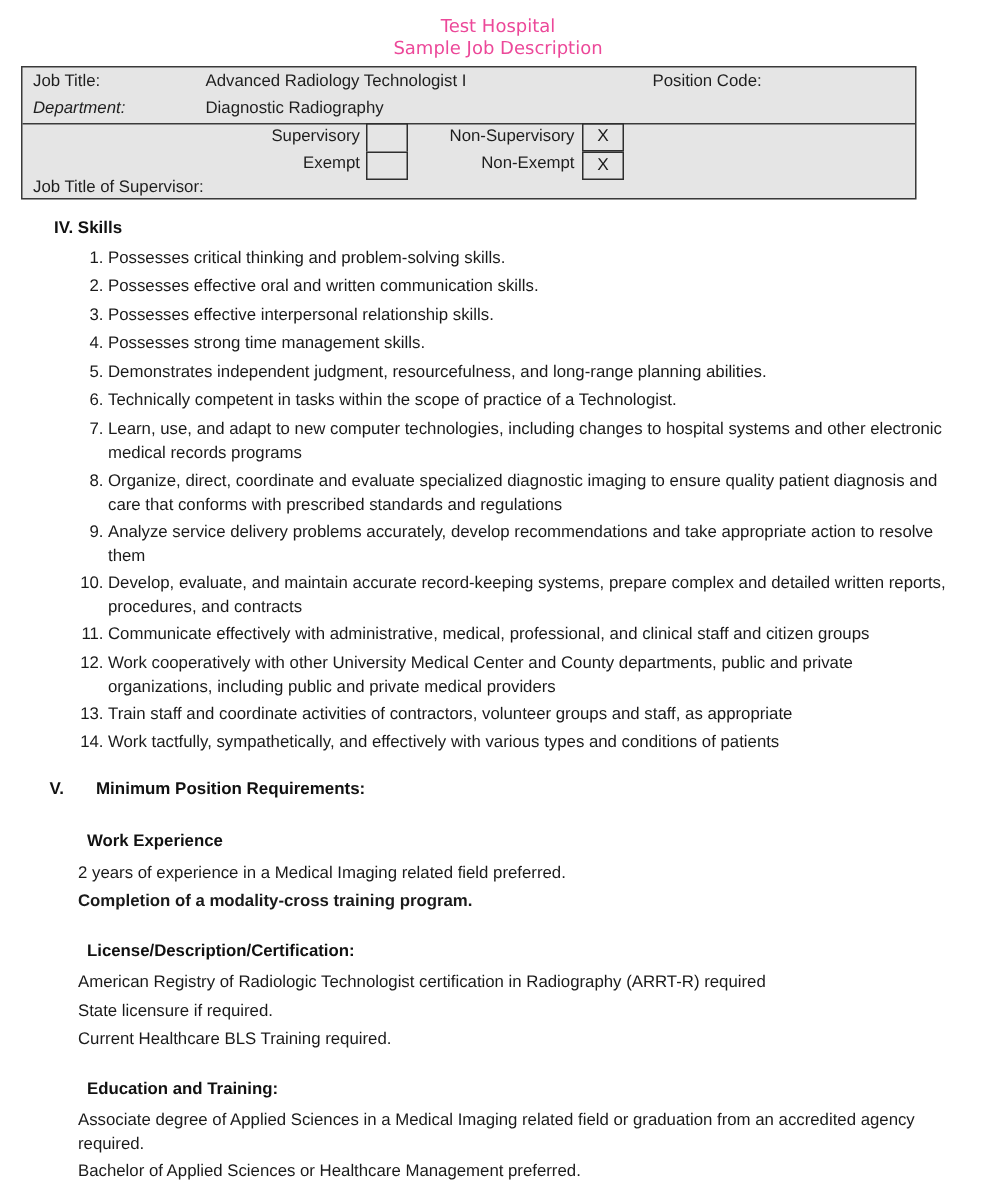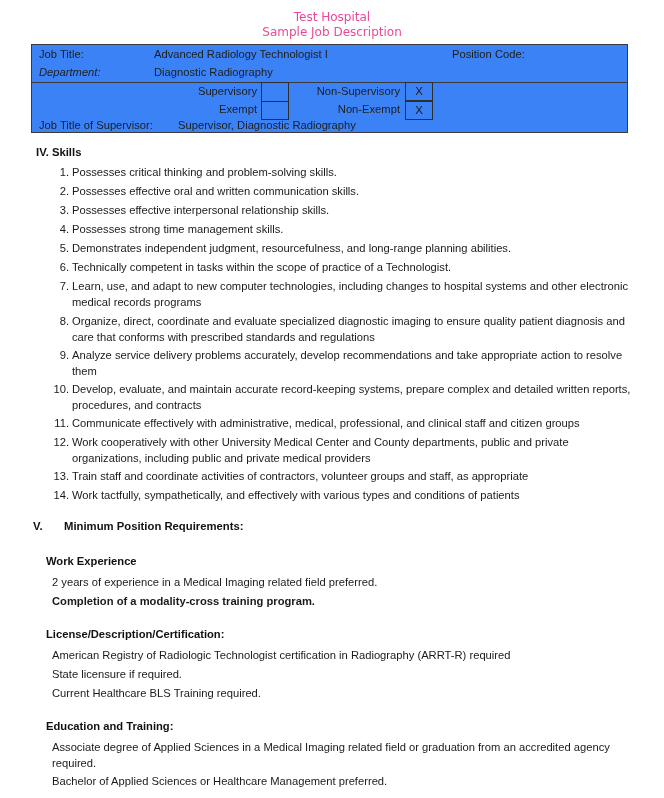--- a/index.html
+++ b/index.html
@@ -6,33 +6,33 @@
     body {
       width: 664px; height: 798px; position: relative; overflow: hidden;
       font-family: "Liberation Sans", sans-serif; color: #1a1a1a;
       font-size: 11.2px;
     }
     .hdr { position: absolute; left: 0; width: 664px; text-align: center;
       font-family: "DejaVu Sans", sans-serif; font-size: 12px; color: #ec4899; }
     .hdr.l1 { top: 10px; }
     .hdr.l2 { top: 25px; }
 
-    .tbl { position: absolute; left: 31px; top: 44px; width: 597px; height: 89px;
-      background: #3b82f6; border: 1.5px solid #3a3a3a; box-sizing: border-box; }
+    .tbl { position: absolute; left: 14px; top: 44px; width: 597px; height: 89px;
+      background: #e5e5e5; border: 1.5px solid #3a3a3a; box-sizing: border-box; }
     .tbl .sep { position: absolute; left: 0; right: 0; top: 37px; height: 0;
       border-top: 1.5px solid #3a3a3a; }
     .cell { position: absolute; white-space: nowrap; font-size: 11.2px; color: #1e1e1e; }
     .box { position: absolute; width: 28px; height: 18px; border: 1px solid #2e2e2e;
       box-sizing: border-box; text-align: center; line-height: 17px; font-size: 11.5px; }
 
     .sec { position: absolute; font-weight: bold; font-size: 11.3px; color: #111; }
     .item { position: absolute; left: 51px; width: 590px; line-height: 16px; }
     .item .num { position: absolute; left: 0; width: 18px; text-align: right; }
     .item .txt { position: absolute; left: 21px; width: 568px; }
-    .sub { position: absolute; left: 46px; font-weight: bold; color: #111; }
+    .sub { position: absolute; left: 58px; font-weight: bold; color: #111; }
     .para { position: absolute; left: 52px; width: 590px; line-height: 16px; }
   </style>
 </head>
 <body>
 
 <div class="hdr l1">Test Hospital</div>
 <div class="hdr l2">Sample Job Description</div>
 
 <div class="tbl">
   <span class="cell" style="left:7px; top:3px;">Job Title:</span>
@@ -48,21 +48,20 @@
   <div class="box" style="left:229px; top:37px; border-bottom:none; height:19px;"><span></span></div>
   <span class="cell" style="right:227px; top:40px;padding-left:42px;">Non-Supervisory</span>
   <div class="box" style="left:373px; top:37px; height:19px;"><span>X</span></div>
 
   <span class="cell" style="right:370px; top:58px;">Exempt</span>
   <div class="box" style="left:229px; top:56px; height:19px;"><span></span></div>
   <span class="cell" style="right:227px; top:58px;">Non-Exempt</span>
   <div class="box" style="left:373px; top:56px; height:19px;"><span>X</span></div>
 
   <span class="cell" style="left:7px; top:74px;">Job Title of Supervisor:</span>
-  <span class="cell" style="left:146px; top:74px;">Supervisor, Diagnostic Radiography</span>
 </div>
 
 <div class="sec" style="left:36px; top:146px;">IV. Skills</div>
 
 <div class="item" style="top:164px;">
     <span class="num">1.</span>
     <span class="txt">Possesses critical thinking and problem-solving skills.</span>
   </div>
 <div class="item" style="top:183px;">
     <span class="num">2.</span>

